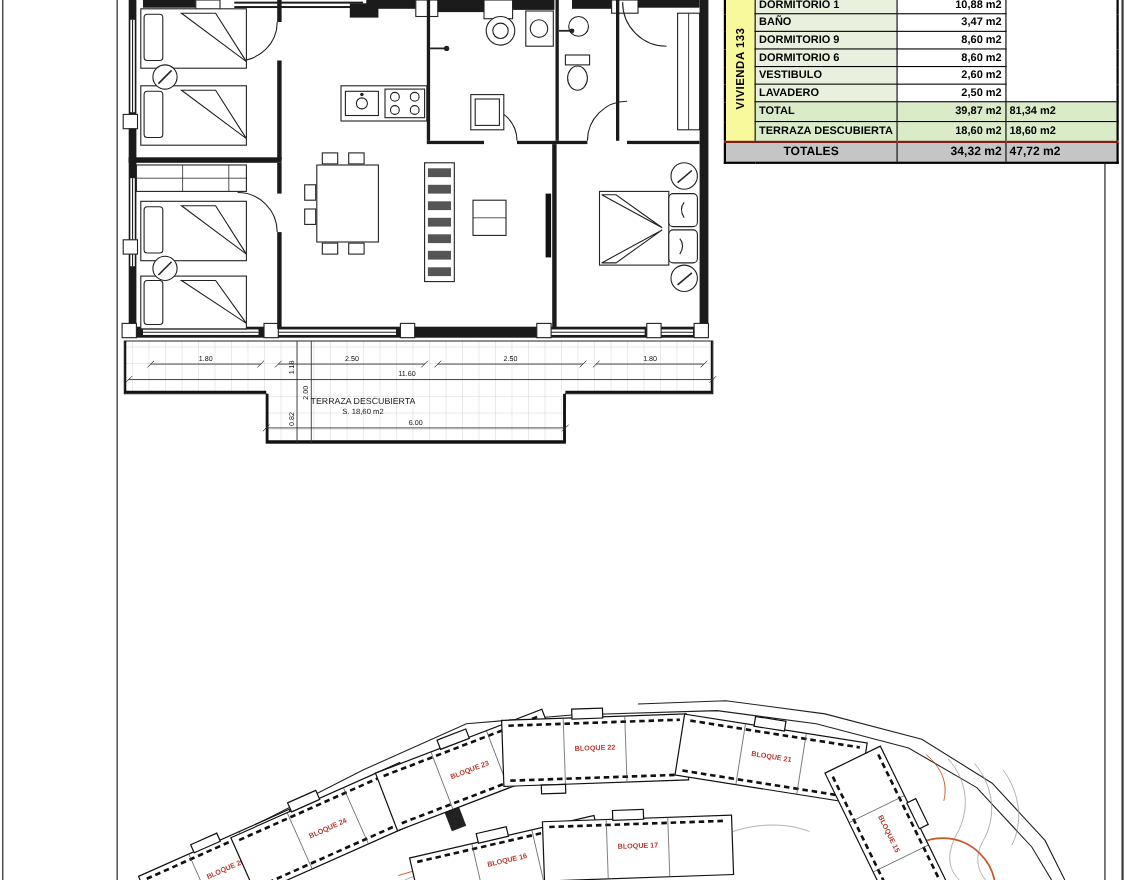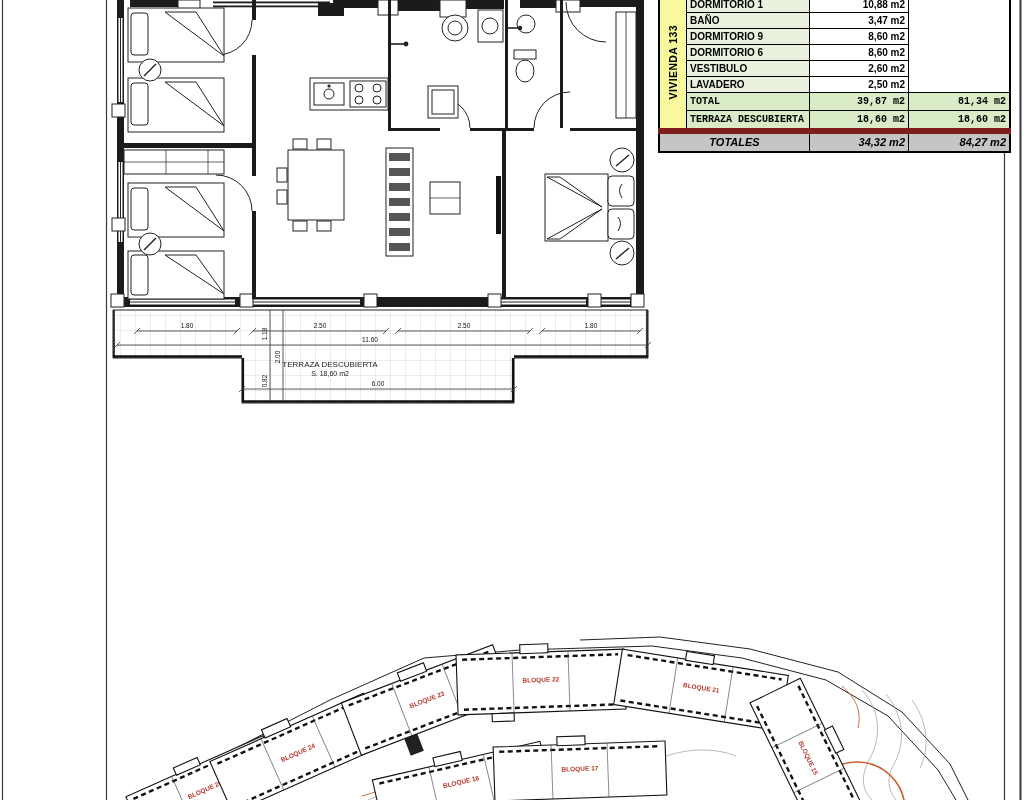--- a/index.html
+++ b/index.html
@@ -11,23 +11,23 @@
   
   table.area{position:absolute;left:658px;top:-5px;border-collapse:collapse;
              border:2px solid #000;background:#fff;font-weight:bold;color:#000;}
   table.area td{border:1px solid #000;font-size:10px;white-space:nowrap;padding:0 3px;
                 height:15px;line-height:11px;}
   td.ycell{width:20px;background:var(--yellow);text-align:center;padding:0;}
   td.ycell div{writing-mode:vertical-rl;transform:rotate(180deg);margin:0 auto;
                font-size:10.5px;letter-spacing:.4px;}
   td.lab{width:116px;background:var(--green_light);text-align:left;}
   td.val{width:92px;text-align:right;padding-right:4px;background:#fff;}
-  td.val2{width:94px;text-align:right;padding-right:4px;}
-  tr.trow td{height:17px;background:var(--green);font-family:Liberation Mono, monospace;}
-  tr.totales td{height:17px;background:var(--gray);border-top:6px solid #7f1d1d;font-size:11px;font-style:italic;}
+  td.val2{width:94px;text-align:left;padding-right:4px;}
+  tr.trow td{height:17px;background:var(--green);}
+  tr.totales td{height:17px;background:var(--gray);border-top:2px solid #7f1d1d;font-size:11px;}
   tr.totales td.tlab{text-align:center;}
   .dash{stroke:#111;stroke-width:2.4;stroke-dasharray:5 3.5;}
   .blk{fill:#fff;stroke:#111;stroke-width:1.1;}
   .thin{stroke:#444;stroke-width:.6;}
   .wall{fill:#1b1b1b;}
   .ln{stroke:#222;stroke-width:1;fill:none;}
   .furn{fill:#fff;stroke:#222;stroke-width:1;}
   .dim{stroke:#333;stroke-width:.8;}
   .dimtxt{font-size:6.5px;fill:#111;}
   .anchor{fill:#fff;stroke:#222;stroke-width:1;}
@@ -409,18 +409,18 @@
       <td class="val2">81,34 m2</td>
     </tr>
     <tr class="trow">
       <td class="lab" style="background:var(--green)">TERRAZA DESCUBIERTA</td>
       <td class="val" style="background:var(--green)">18,60 m2</td>
       <td class="val2">18,60 m2</td>
     </tr>
     <tr class="totales">
       <td class="tlab" colspan="2">TOTALES</td>
       <td class="val" style="background:var(--gray)">34,32 m2</td>
-      <td class="val2">84,27 m2</td>
+      <td class="val2">47,72 m2</td>
     </tr>
   </tbody>
     </table>
 
 </div>
 
 </body></html>

